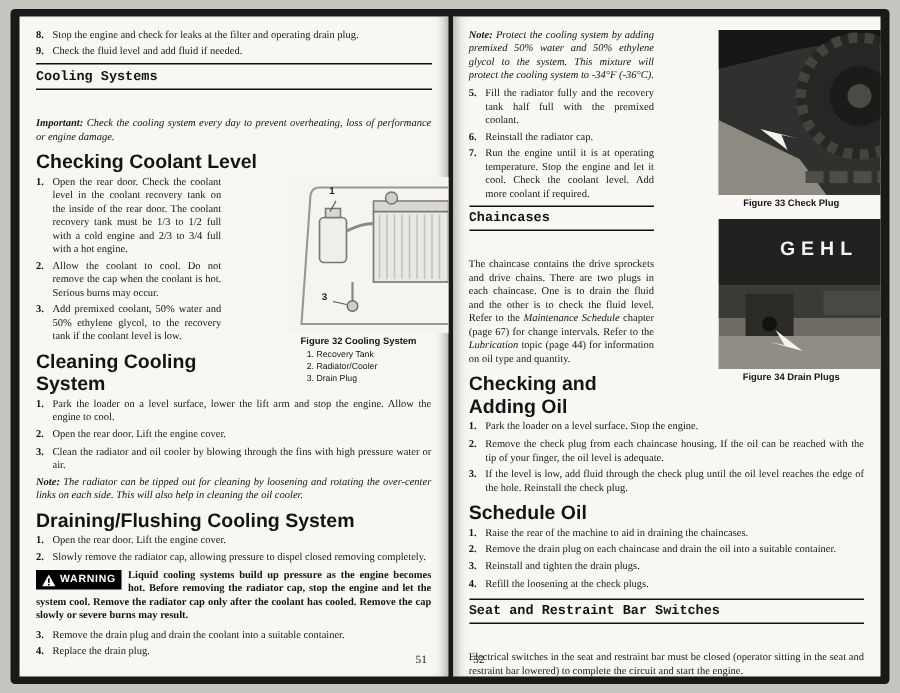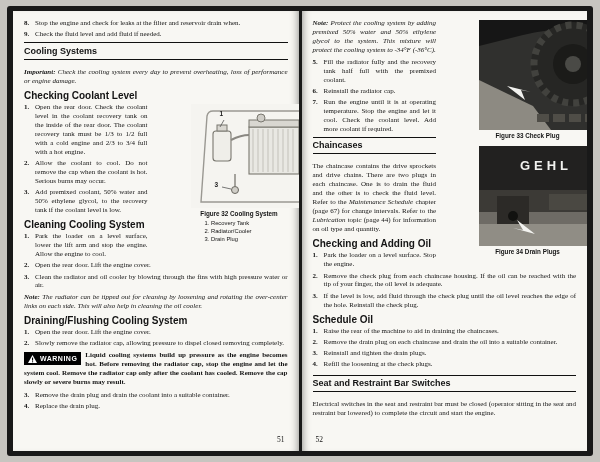--- a/index.html
+++ b/index.html
@@ -23,26 +23,26 @@
   .page-left  { box-shadow: inset -7px 0 9px -7px rgba(0,0,0,.5); }
   .page-right { box-shadow: inset  7px 0 9px -7px rgba(0,0,0,.5); }
 
   .li { position:relative; padding-left:11px; font-size:7px; line-height:1.28; margin-bottom:2.2px; text-align:justify; }
   .li .num { position:absolute; left:0; top:0; font-weight:bold; }
   .para { font-size:7px; line-height:1.28; margin-bottom:3px; text-align:justify; }
   .it { font-style:italic;font-family:Liberation Serif, serif; }
   .bold-it { font-weight:bold; font-style:italic; }
 
   .sec {
-    font-family:Liberation Sans, sans-serif; font-weight:bold; font-size:9px;
+    font-family:Liberation Mono, monospace; font-weight:bold; font-size:9px;
     border-top:1.2px solid #111; border-bottom:1.2px solid #111;
-    padding:2.5px 0 3px 0; margin:3px 0 8px 0; overflow:hidden;
+    padding:2.5px 0 3px 0; margin:3px 0 18px 0; overflow:hidden;
   }
   .sub {
-    font-family:"Liberation Sans",sans-serif; font-weight:bold; font-size:10px;
+    font-family:"Liberation Sans",sans-serif; font-weight:bold; font-size:13px;
     margin:4px 0 2.5px 0; overflow:hidden;
   }
 
   .fig-right { float:right; width:134px; margin:1px 0 4px 6px; position:relative;padding-left:37px; }
   .fig-art { position:relative; width:134px; }
   .fig-art svg { display:block; }
   .fig-caption {
     font-family:"Liberation Sans",sans-serif; font-weight:bold; font-size:6.3px;
     text-align:center; margin-top:2px;
   }
@@ -71,21 +71,21 @@
 </style>
 </head>
 <body>
 
 <div class="scan-frame">
 
   <div class="page page-left">
 
     <div class="li">
       <span class="num">8.</span>
-      <span>Stop the engine and check for leaks at the filter and reservoir drain when.</span>
+      <span>Stop the engine and check for leaks at the filter and operating drain plug.</span>
     </div>
     <div class="li">
       <span class="num">9.</span>
       <span>Check the fluid level and add fluid if needed.</span>
     </div>
 
     <div class="sec">Cooling Systems</div>
 
     <p class="para"><span class="bold-it">Important:</span><span class="it"> Check the cooling system every day to prevent overheating, loss of performance or engine damage.</span></p>
 

